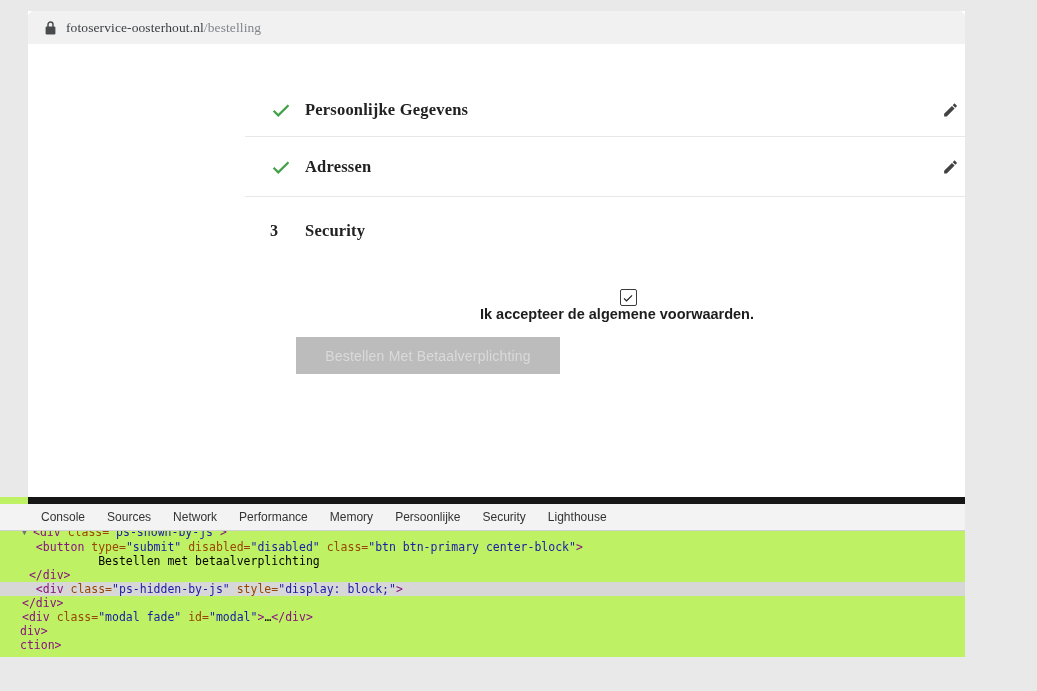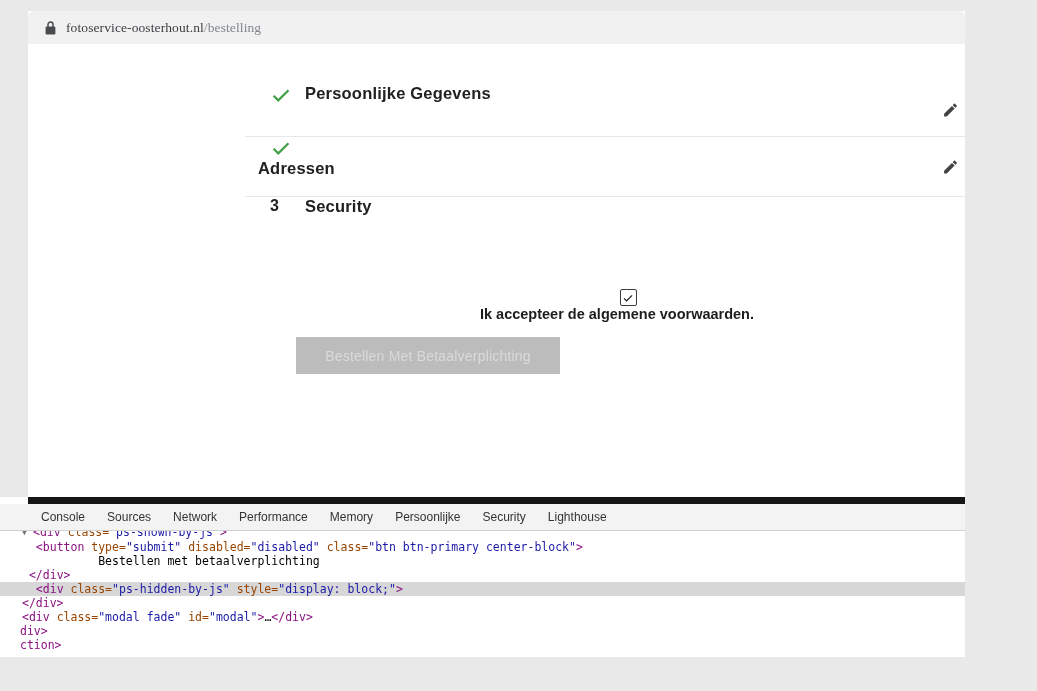--- a/index.html
+++ b/index.html
@@ -11,42 +11,42 @@
   .browser{position:absolute;left:28px;top:11px;width:937px;height:486px;background:#ffffff;}
   .addressbar{
     height:33px;background:#f1f1f2;display:flex;align-items:center;
     padding-left:17px;box-sizing:border-box;border-radius:6px 6px 0 0;font-family:Liberation Serif, serif;
   }
   .lock{display:inline-flex;margin-right:10px;}
   .url{font-size:13.5px;color:#3a3d40;letter-spacing:.1px;}
   .url .path{color:#80868b;}
   .content{position:relative;height:453px;background:#ffffff;}
   .card{position:absolute;left:217px;top:0;width:720px;padding-top:40px;box-sizing:border-box;}
-  .step-row{display:flex;position:relative;}
+  .step-row{display:flex;align-items:center;position:relative;font-family:Liberation Serif, serif;}
   .step-row.r1{height:52px;border-bottom:1px solid #e8e8e8;}
-  .step-row.r2{height:59px;border-bottom:1px solid #e8e8e8;flex-direction:column;}
+  .step-row.r2{height:59px;border-bottom:1px solid #e8e8e8;}
   .step-row.r3{height:68px;}
   .step-icon{width:22px;height:22px;margin-left:25px;flex:0 0 22px;}
   .step-num{width:22px;margin-left:25px;font-weight:bold;font-size:16px;color:#212121;flex:0 0 22px;}
   .step-title{margin-left:13px;font-weight:bold;font-size:16.5px;color:#212121;letter-spacing:.2px;}
   .edit-btn{position:absolute;right:6px;top:50%;transform:translateY(-50%);cursor:pointer;line-height:0;}
   .terms-row{display:flex;align-items:center;margin-top:24px;height:18px;flex-direction:column;}
   .checkbox{
     width:15px;height:15px;margin-left:46px;border:1.6px solid #3c3c3c;border-radius:2px;
     display:flex;align-items:center;justify-content:center;flex:0 0 15px;background:#fff;
   }
   .terms-label{margin-left:24px;font-weight:bold;font-size:14.5px;color:#1d1d1d;}
   .submit-btn{
     display:flex;align-items:center;justify-content:center;
     margin-left:51px;margin-top:30px;width:264px;height:37px;
     background:#bcbcbc;color:#dadada;font-size:14px;border:none;
     font-family:"Liberation Sans",sans-serif;letter-spacing:.2px;
   }
   
-  .devtools{position:absolute;left:0;top:497px;width:965px;height:160px;background:#ffffff;}
+  .devtools{position:absolute;left:0;top:497px;width:965px;height:160px;background:#bef264;}
   .dt-divider{height:7px;background:#161616;margin-left:28px;}
   .dt-tabbar{
     height:27px;background:#f3f3f3;border-bottom:1px solid #d0d0d0;
     display:flex;align-items:center;padding-left:30px;box-sizing:border-box;
   }
   .devtab{padding:0 11px;font-size:12px;color:#333333;cursor:pointer;}
   .dt-code{
     font-family:"DejaVu Sans Mono",monospace;font-size:11.5px;line-height:14px;
     height:160px;overflow:hidden;padding-top:1px;box-sizing:border-box;
   }

